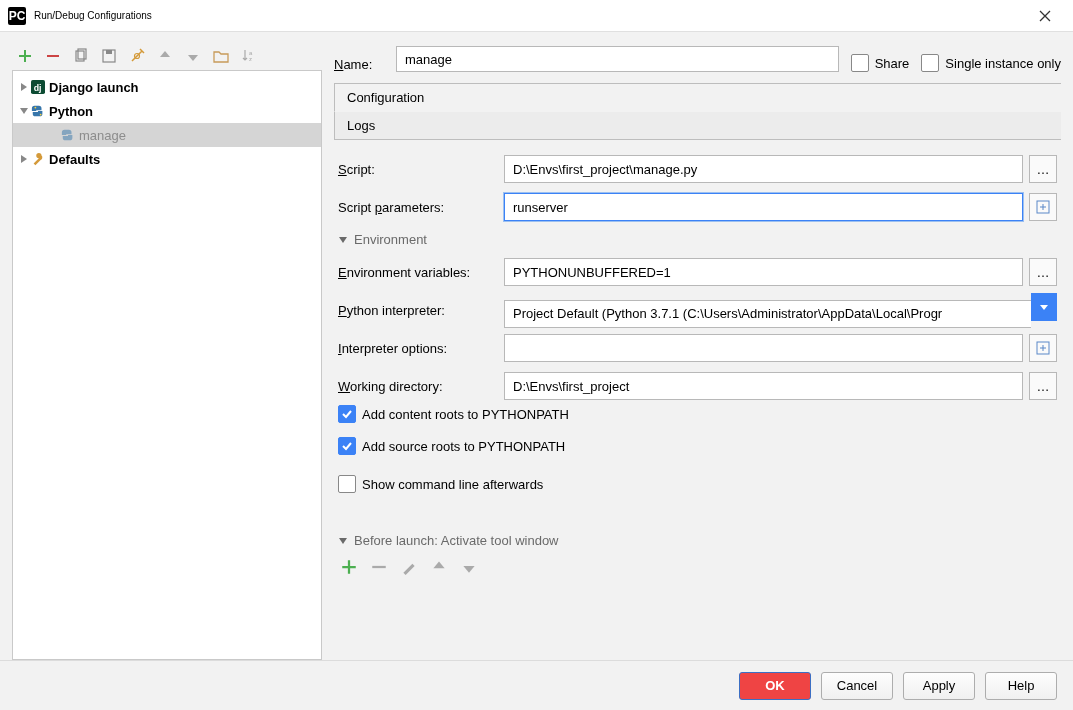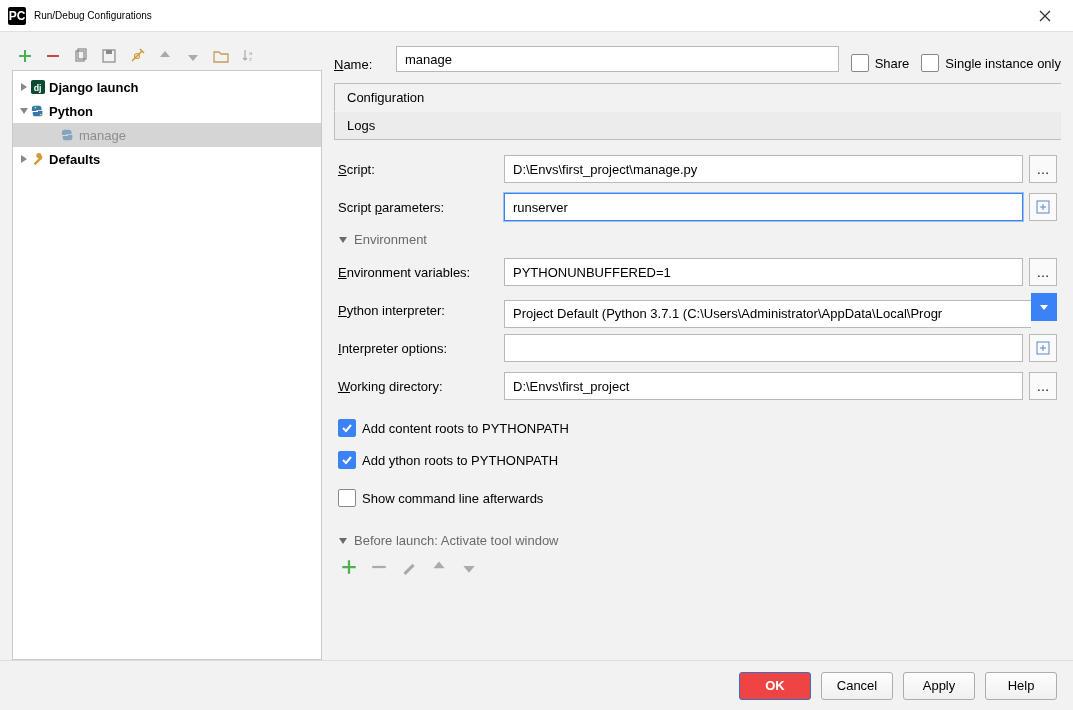--- a/index.html
+++ b/index.html
@@ -50,21 +50,21 @@
 .form-row input.focused { border: 1px solid #3b82f6; outline: 1px solid #9cc0f0; }
 .form-row .sqbtn { width: 28px; height: 28px; border: 1px solid #b8b8b8; background: #fafafa; display: flex; align-items: center; justify-content: center; cursor: pointer; }
 .form-row .dropdown { flex: 1; display: flex; }
 .form-row .dropdown input { border-right: none; margin-top: 7px; }
 .form-row .dropdown .dd-btn { width: 26px; height: 28px; background: #3b82f6; display: flex; align-items: center; justify-content: center; cursor: pointer; border: 1px solid #3b82f6; }
 .form-row .dropdown .dd-btn svg { fill: #fff; }
 
 .section-header { display: flex; align-items: center; gap: 6px; margin: 6px 0; cursor: pointer; color: #6a6a6a; font-size: 13px; }
 .section-header svg { width: 10px; height: 10px; fill: #6a6a6a; }
 
-.chk-row { display: flex; align-items: flex-end; gap: 10px; height: 32px; padding-left: 0; }
+.chk-row { display: flex; align-items: flex-start; gap: 10px; height: 32px; padding-left: 0; }
 
 .before-launch { margin-top: 16px; padding: 4px; }
 .bl-toolbar { display: flex; gap: 12px; height: 26px; align-items: center; padding-left: 2px; }
 .bl-toolbar .tb-btn { width: 18px; height: 18px; display:flex; align-items:center; justify-content:center; cursor:pointer; }
 .tasks-box { border: 1px solid #c9c9c9; background: #fff; height: 78px; display: flex; align-items: center; justify-content: center; color: #999; font-size: 13px; margin-top: 4px; }
 
 .button-bar { height: 50px; display: flex; align-items: center; justify-content: flex-end; gap: 10px; padding: 0 16px; border-top: 1px solid #dcdcdc; background: #f2f2f2; }
 .btn { min-width: 72px; height: 28px; padding: 0 14px; border: 1px solid #adadad; background: linear-gradient(#fdfdfd,#f0f0f0); border-radius: 3px; cursor: pointer; font-size: 13px; display:flex; align-items:center; justify-content:center; }
 .btn.primary { background: #ef4444; border-color: #3b6fc4; color: #fff; font-weight: 600; }
 
@@ -289,21 +289,21 @@
               <span>Add content roots to PYTHONPATH</span>
             </label>
         </div>
         <div class="chk-row">
           <label class="chk checked">
               <span class="box">
                 <svg viewBox="0 0 12 12">
                   <path d="M2 6 L5 9 L10 3" fill="none" stroke-width="2"></path>
                 </svg>
               </span>
-              <span>Add ython roots to PYTHONPATH</span>
+              <span>Add source roots to PYTHONPATH</span>
             </label>
         </div>
         <div class="chk-row" style="margin-top:6px;">
           <label class="chk">
               <span class="box"></span>
               <span>Show command line afterwards</span>
             </label>
         </div>
       </div>
 

